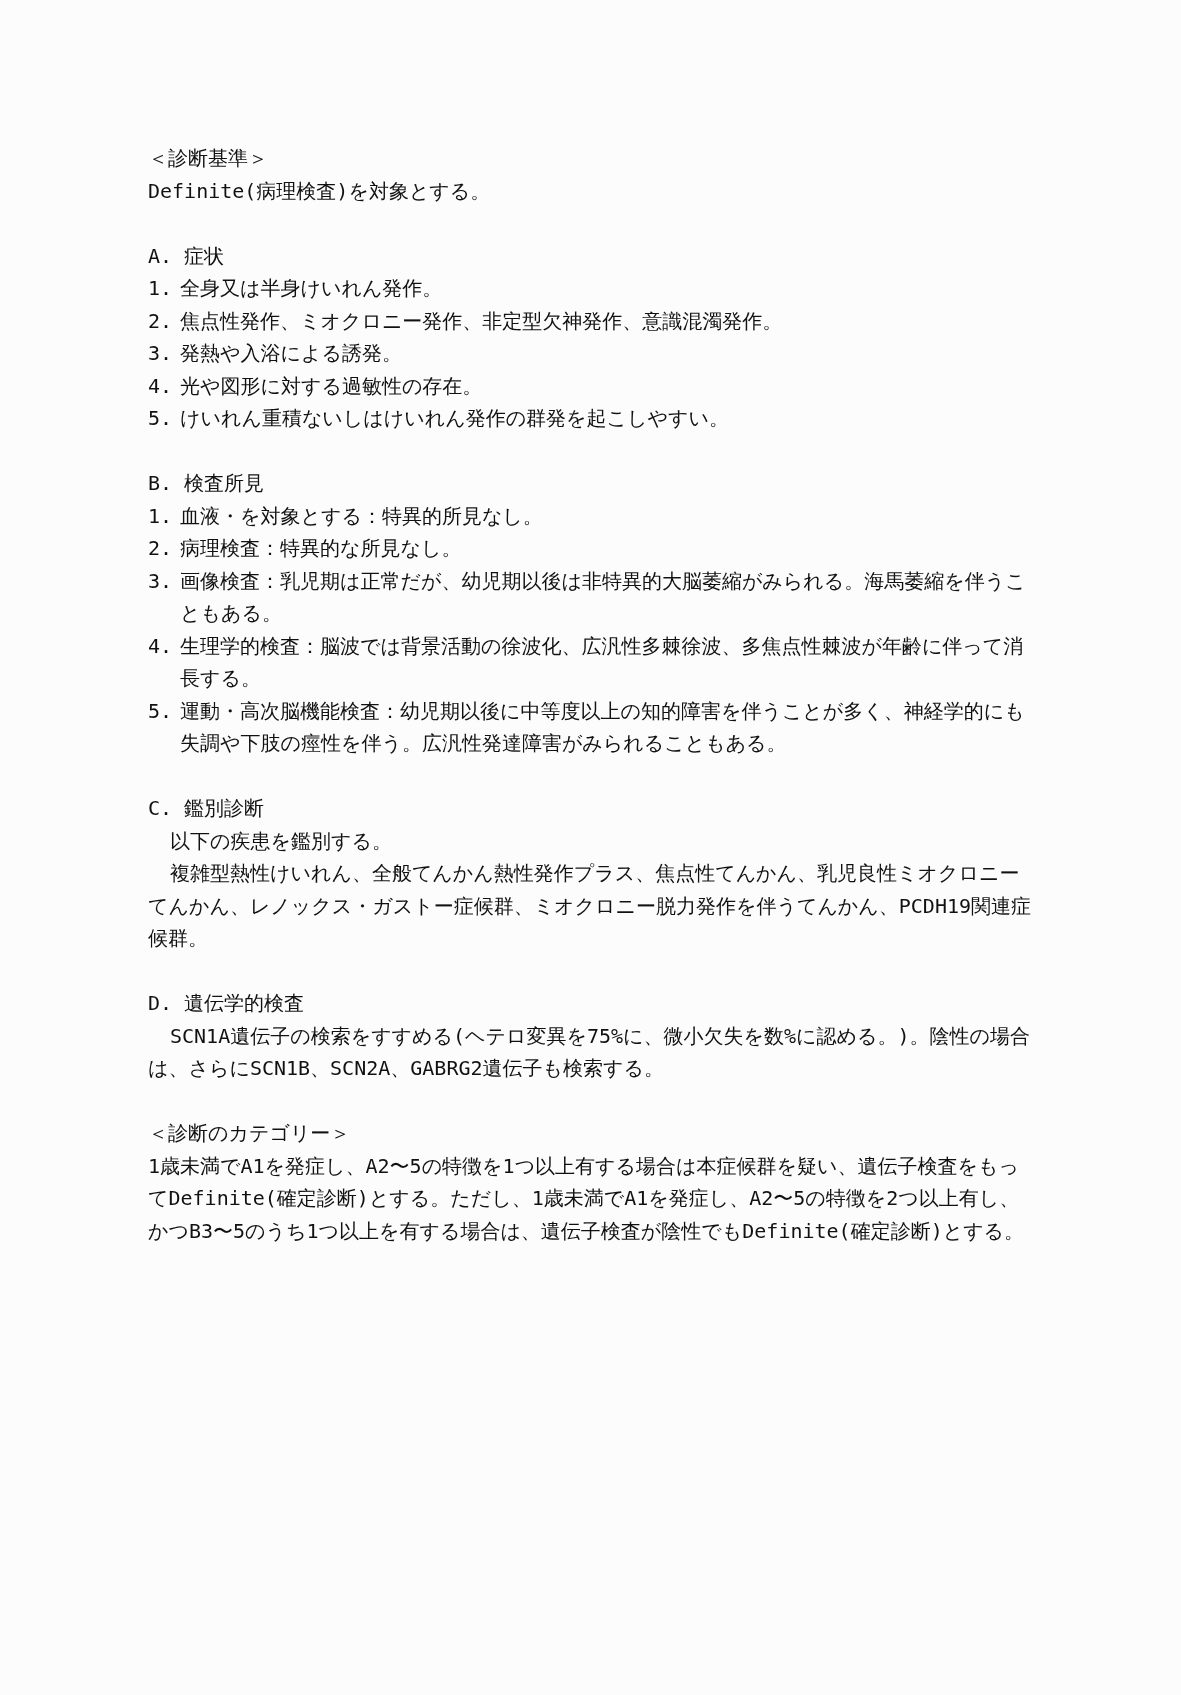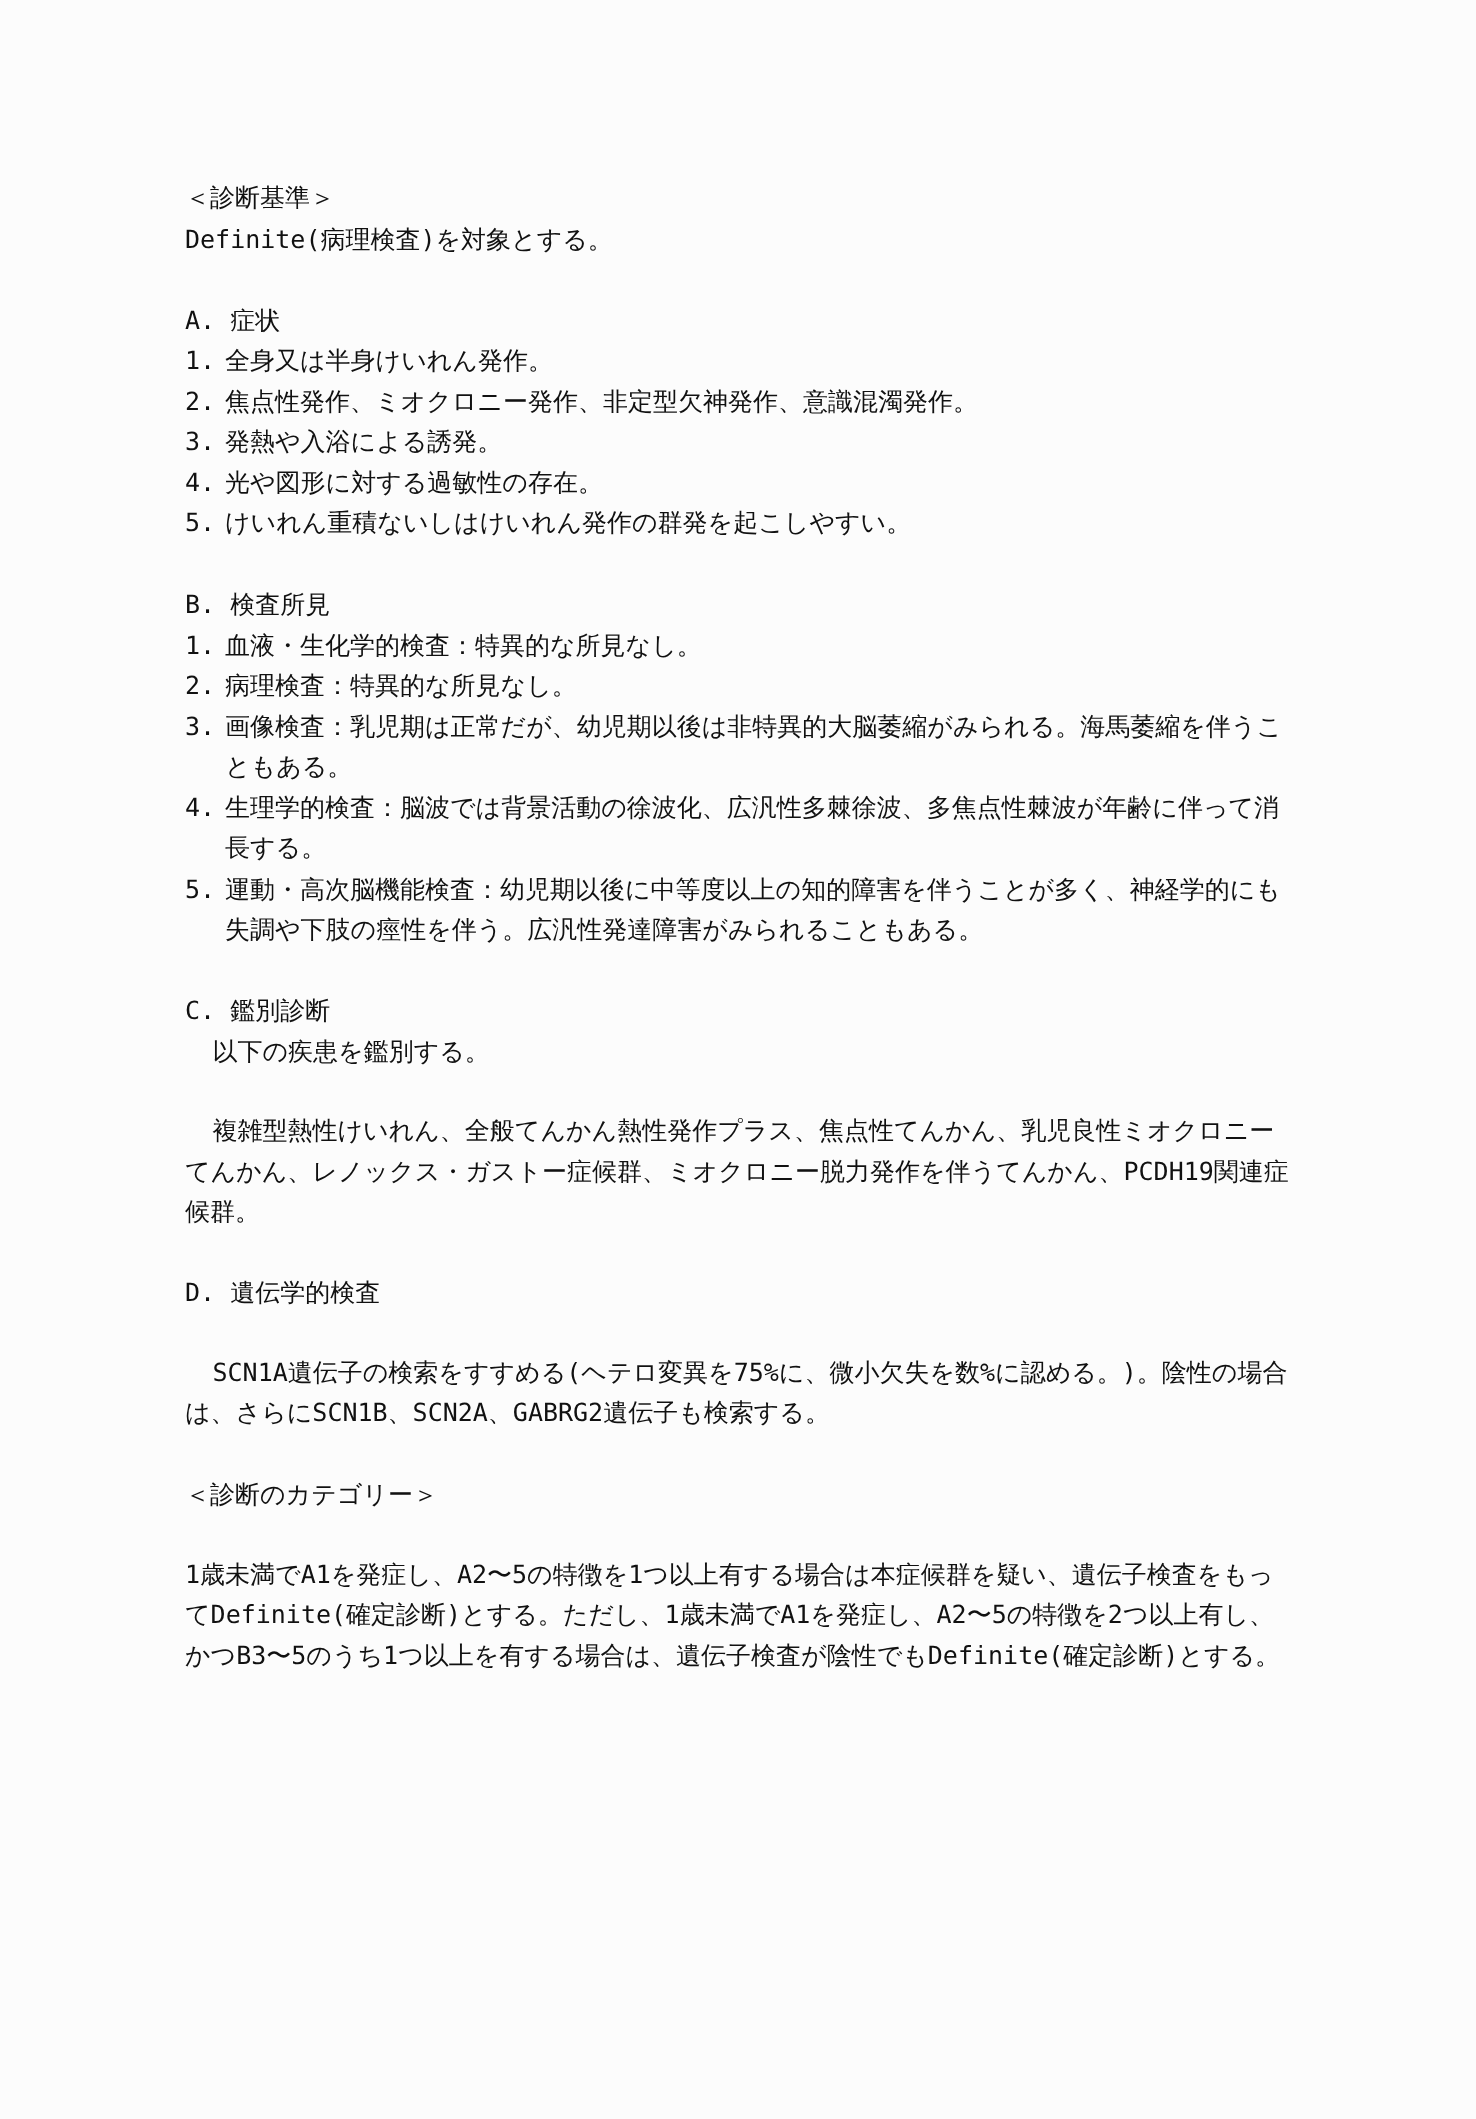--- a/index.html
+++ b/index.html
@@ -28,21 +28,20 @@
     height: 32.5px;
     overflow: visible;
   }
   .blank {
     height: 32.5px;
   }
   .wrap {
     white-space: normal;
     word-break: break-all;
     height: auto;
-    margin-top: 31px;
   }
   .item {
     display: flex;
     align-items: flex-start;
   }
   .item .num {
     flex: 0 0 32px;
     white-space: nowrap;
   }
   .item .txt {
@@ -84,21 +83,21 @@
       <span class="num">5.</span>
       <span class="txt">けいれん重積ないしはけいれん発作の群発を起こしやすい。</span>
     </div>
   </div>
   <div class="blank"></div>
 
   <div>
     <div class="line">B. 検査所見</div>
     <div class="item">
       <span class="num">1.</span>
-      <span class="txt">血液・生化学的検査：特異的な所見なし。</span>
+      <span class="txt">血液・を対象とする：特異的所見なし。</span>
     </div>
     <div class="item">
       <span class="num">2.</span>
       <span class="txt">病理検査：特異的な所見なし。</span>
     </div>
     <div class="item">
       <span class="num">3.</span>
       <span class="txt">画像検査：乳児期は正常だが、幼児期以後は非特異的大脳萎縮がみられる。海馬萎縮を伴うこともある。</span>
     </div>
     <div class="item">

